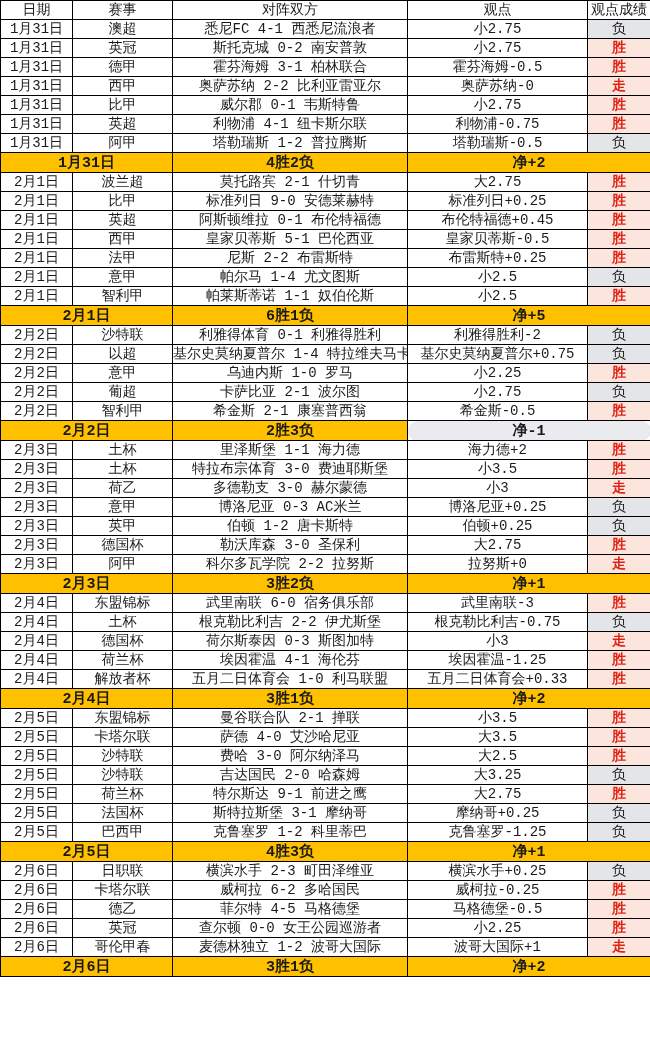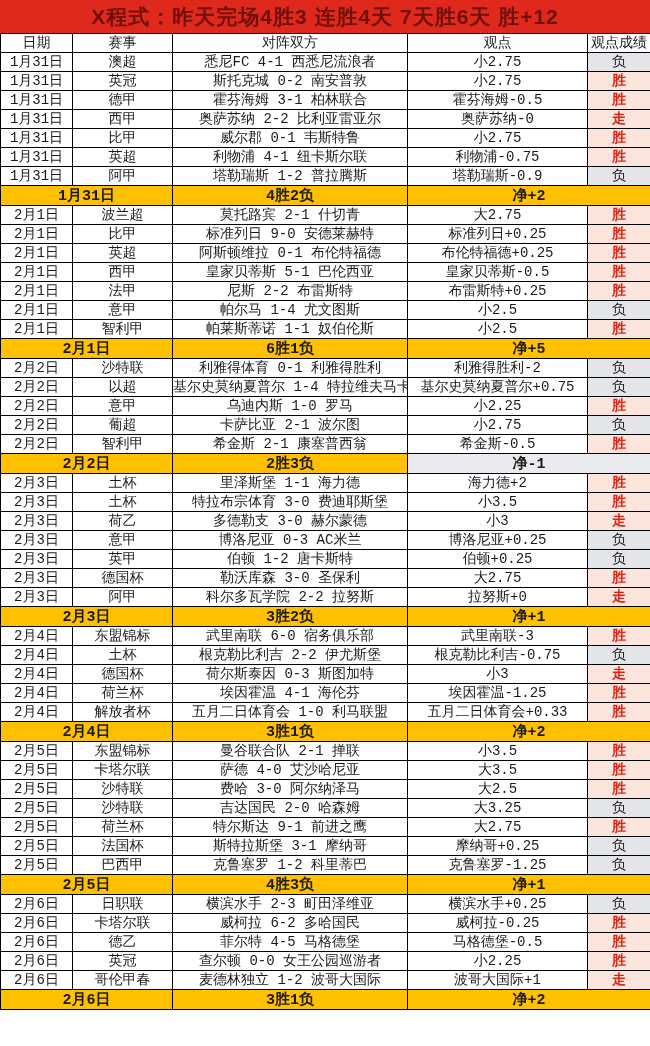--- a/index.html
+++ b/index.html
@@ -17,27 +17,26 @@
   table{width:650px;height:798px;table-layout:fixed;border-collapse:collapse;font-family:Liberation Mono, monospace;}
   th,td{
     border:1px solid var(--border);padding:0;text-align:center;vertical-align:middle;
     font-size:14px;color:var(--text);white-space:nowrap;overflow:hidden;
   }
   thead th{font-weight:normal;}
   td.result{font-weight:normal;}
   td.result.win{background:var(--win-bg);color:var(--win-text);font-weight:bold;}
   td.result.loss{background:var(--loss-bg);color:var(--text);}
   tr.summary td{background:var(--summary-bg);font-weight:bold;font-size:15px;}
-  tr.summary td.neg{background:var(--neg-bg);}
+  tr.summary td.neg{background:var(--neg-bg);border-radius:10px;}
 </style>
 </head>
 <body>
 
 <div class="page">
-  <div class="title-bar">X程式：昨天完场4胜3  连胜4天  7天胜6天  胜+12</div>
   <table>
     <colgroup>
       <col style="width:72px">
         <col style="width:100px">
         <col style="width:235px">
         <col style="width:180px">
         <col style="width:63px">
     </colgroup>
     <thead>
       <tr>
@@ -88,21 +87,21 @@
           <td>1月31日</td>
           <td>英超</td>
           <td>利物浦 4-1 纽卡斯尔联</td>
           <td>利物浦-0.75</td>
           <td class="result win">胜</td>
         </tr>
         <tr>
           <td>1月31日</td>
           <td>阿甲</td>
           <td>塔勒瑞斯 1-2 普拉腾斯</td>
-          <td>塔勒瑞斯-0.9</td>
+          <td>塔勒瑞斯-0.5</td>
           <td class="result loss">负</td>
         </tr>
         <tr class="summary">
           <td colspan="2">1月31日</td>
           <td colspan="1">4胜2负</td>
           <td colspan="2">净+2</td>
         </tr>
         <tr>
           <td>2月1日</td>
           <td>波兰超</td>
@@ -114,21 +113,21 @@
           <td>2月1日</td>
           <td>比甲</td>
           <td>标准列日 9-0 安德莱赫特</td>
           <td>标准列日+0.25</td>
           <td class="result win">胜</td>
         </tr>
         <tr>
           <td>2月1日</td>
           <td>英超</td>
           <td>阿斯顿维拉 0-1 布伦特福德</td>
-          <td>布伦特福德+0.25</td>
+          <td>布伦特福德+0.45</td>
           <td class="result win">胜</td>
         </tr>
         <tr>
           <td>2月1日</td>
           <td>西甲</td>
           <td>皇家贝蒂斯 5-1 巴伦西亚</td>
           <td>皇家贝蒂斯-0.5</td>
           <td class="result win">胜</td>
         </tr>
         <tr>

